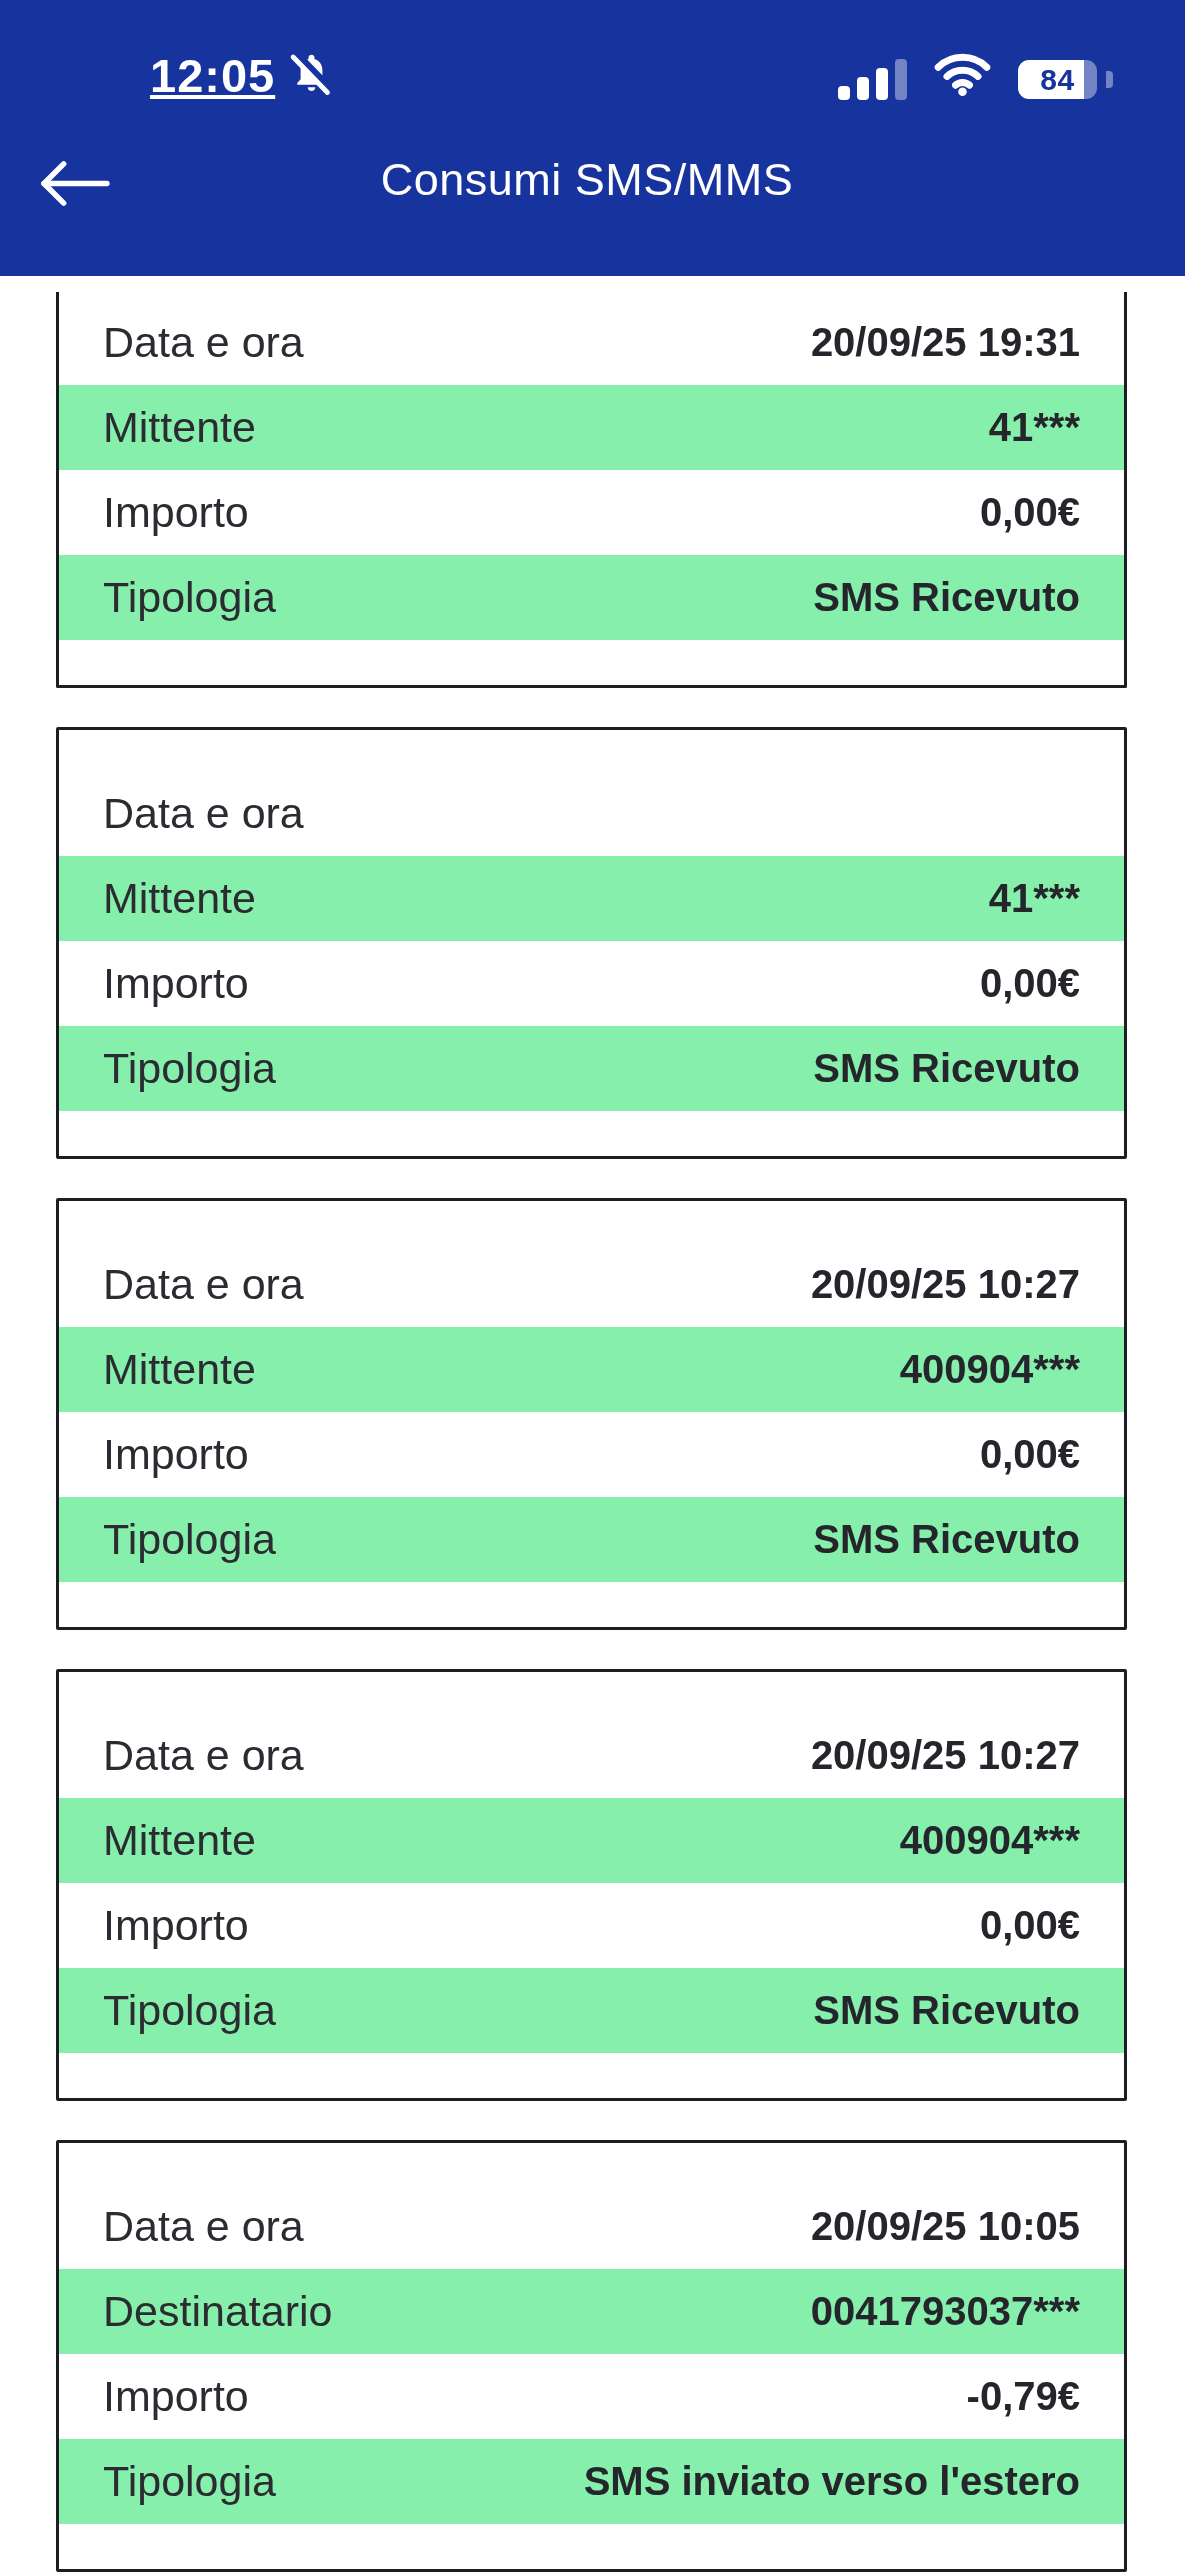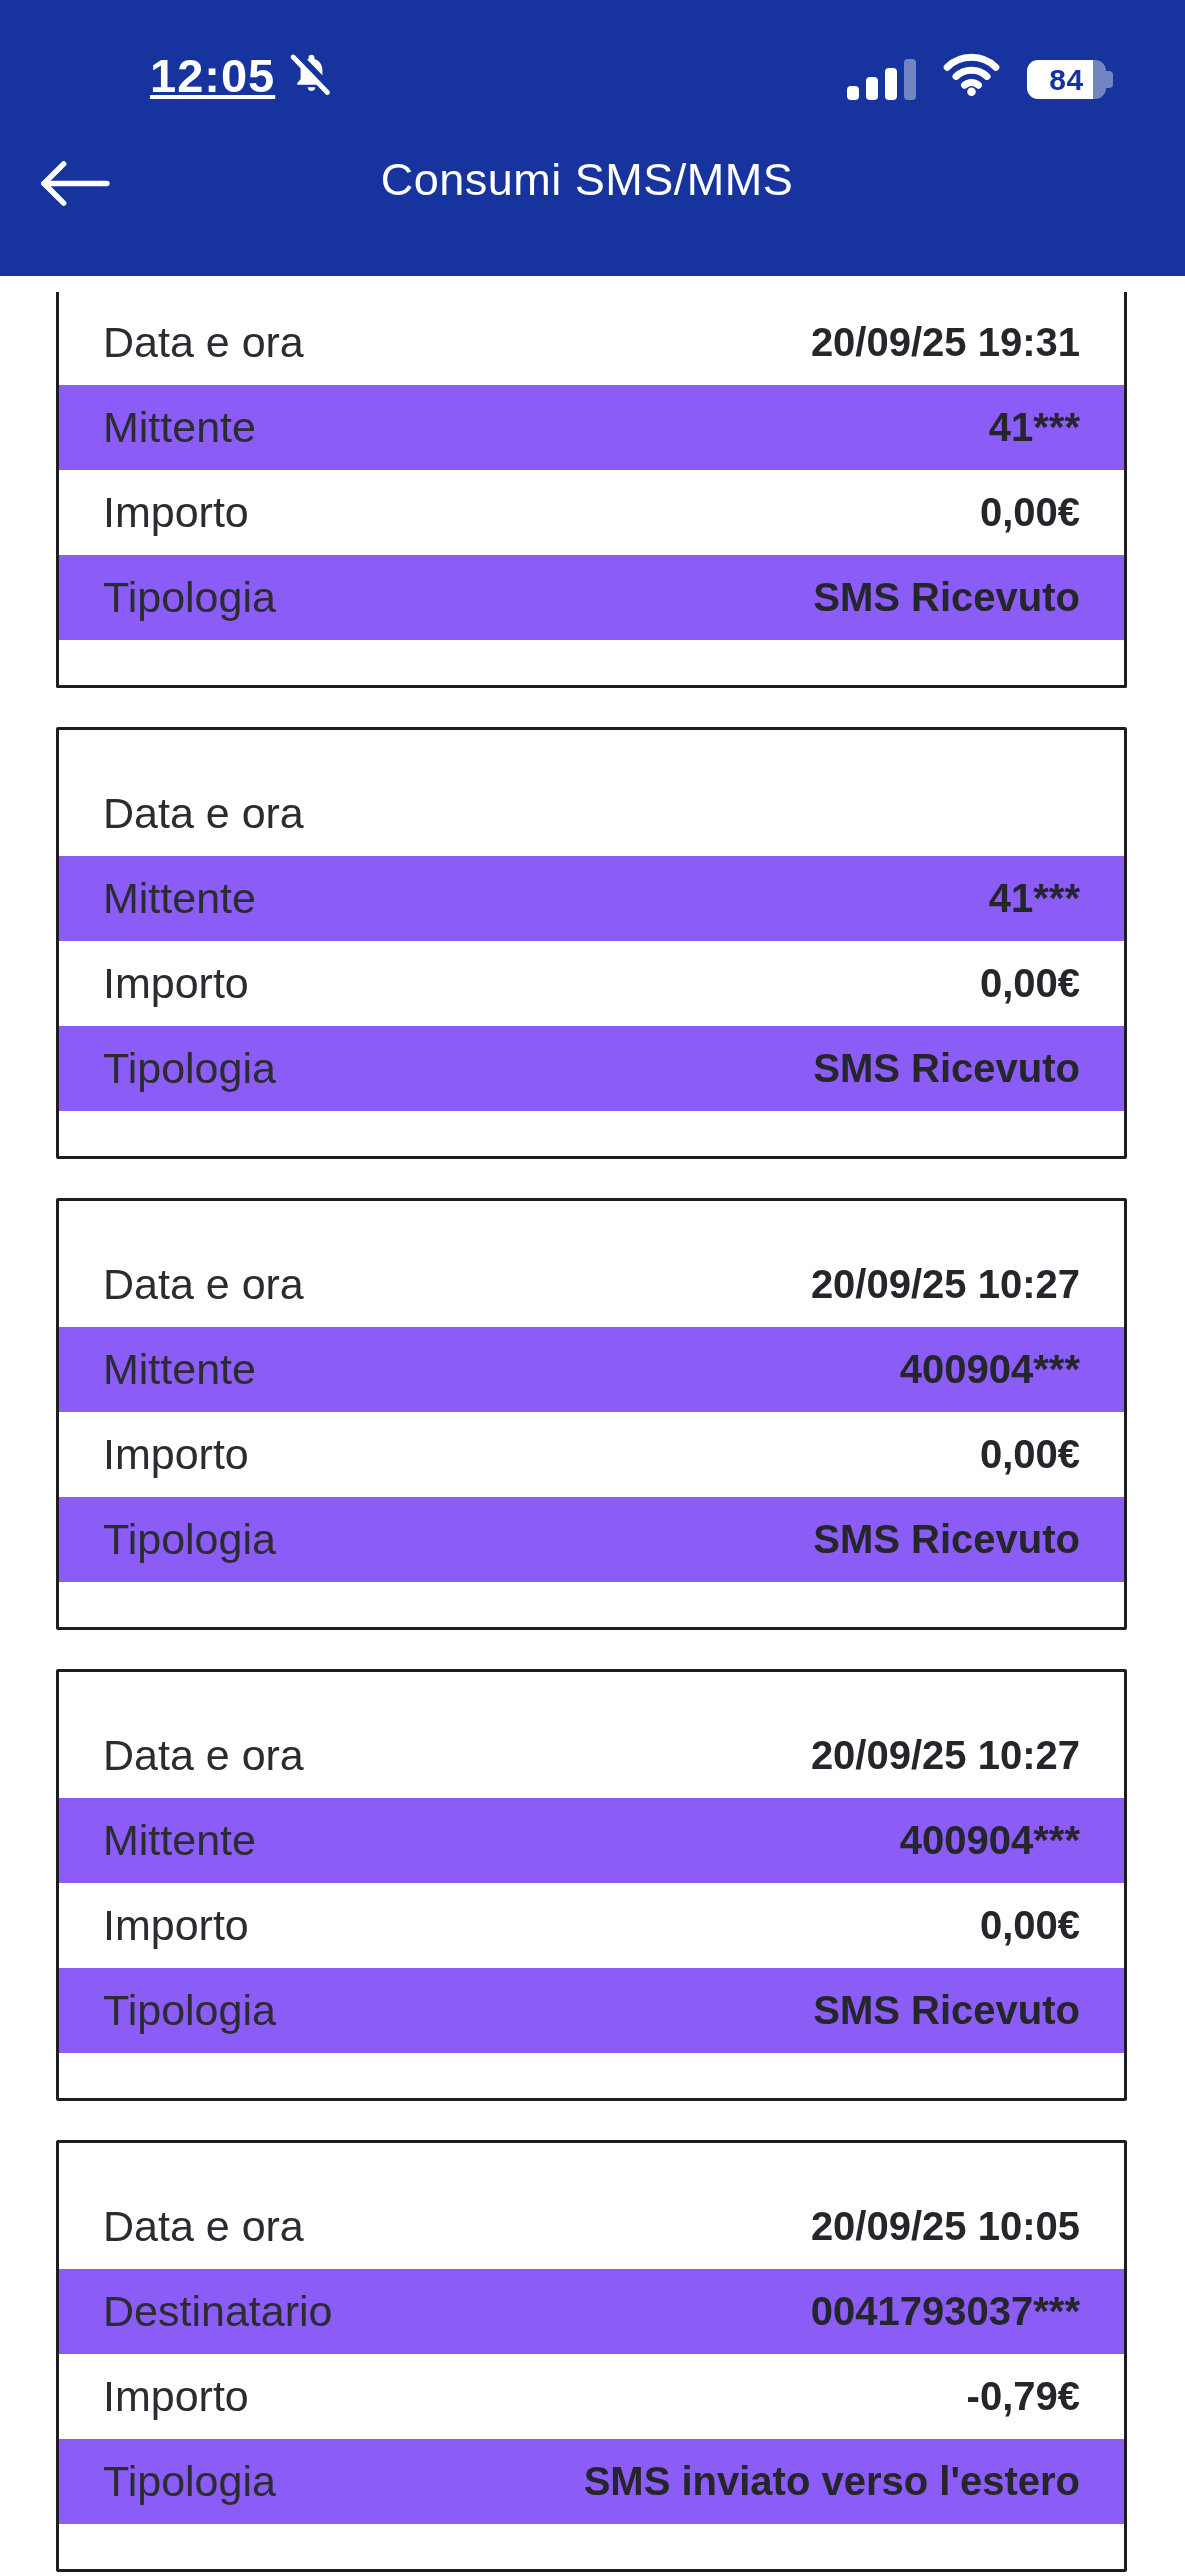--- a/index.html
+++ b/index.html
@@ -13,41 +13,41 @@
                 padding:41px 73px 0 150px; height:110px; }
   .status-left { display:flex; align-items:center; gap:14px;text-decoration:underline; }
   .time { font-size:47px; font-weight:700; letter-spacing:1px; }
   .status-right { display:flex; align-items:flex-end; gap:26px; }
 
   .sig { display:flex; align-items:flex-end; gap:7px; height:41px; }
   .sig i { display:block; width:12px; border-radius:4px; background:#fff; }
   .sig i.b1{height:14px} .sig i.b2{height:23px} .sig i.b3{height:32px}
   .sig i.b4{height:41px; background:rgba(255,255,255,.40);}
 
-  .battery { display:flex; align-items:center; gap:0; margin-bottom:1px; }
+  .battery { display:flex; align-items:center; gap:9px; margin-bottom:1px; }
   .battery-body { width:79px; height:39px; border-radius:11px;
     background:linear-gradient(to right,#ffffff 0 84%, rgba(255,255,255,.40) 84% 100%);
     display:flex; align-items:center; justify-content:center; }
   .battery-body span { font-size:30px; font-weight:700; color:#17339E; letter-spacing:0.5px; }
   .battery-cap { width:7px; height:17px; border-radius:0 4px 4px 0; background:rgba(255,255,255,.40); }
 
   .nav-bar { position:relative; height:118px; margin-top:28px; }
   .back-btn { position:absolute; left:34px; top:12px; width:87px; height:69px;
               display:flex; align-items:center; cursor:pointer; background:none; border:none; }
   .nav-title { position:absolute; left:0; right:12px; top:16px; text-align:center;
                font-size:45px; font-weight:500; color:#fff; letter-spacing:0.5px; }
 
   
   .card-list { padding-top:0; }
   .card { margin:16px 59px 39px 56px; border:3px solid #1C1E23; border-radius:2px;
           background:#fff; padding:41px 0 45px; }
   .card.clipped { border-top:none; padding-top:8px; border-radius:0 0 2px 2px; }
   .row { height:85px; display:flex; justify-content:space-between; align-items:center;
          padding:0 44px; background:#fff; }
-  .row.alt { background:#8b5cf6; }
+  .row.alt { background:#86efac; }
   .row-label { font-size:43px; font-weight:400; color:#2A2C31; }
   .row-value { font-size:40px; font-weight:700; color:#24262B; text-align:right; }
 </style>
 </head>
 <body>
 
 <div class="header">
   <div class="status-bar">
     <div class="status-left">
       <span class="time">12:05</span>

